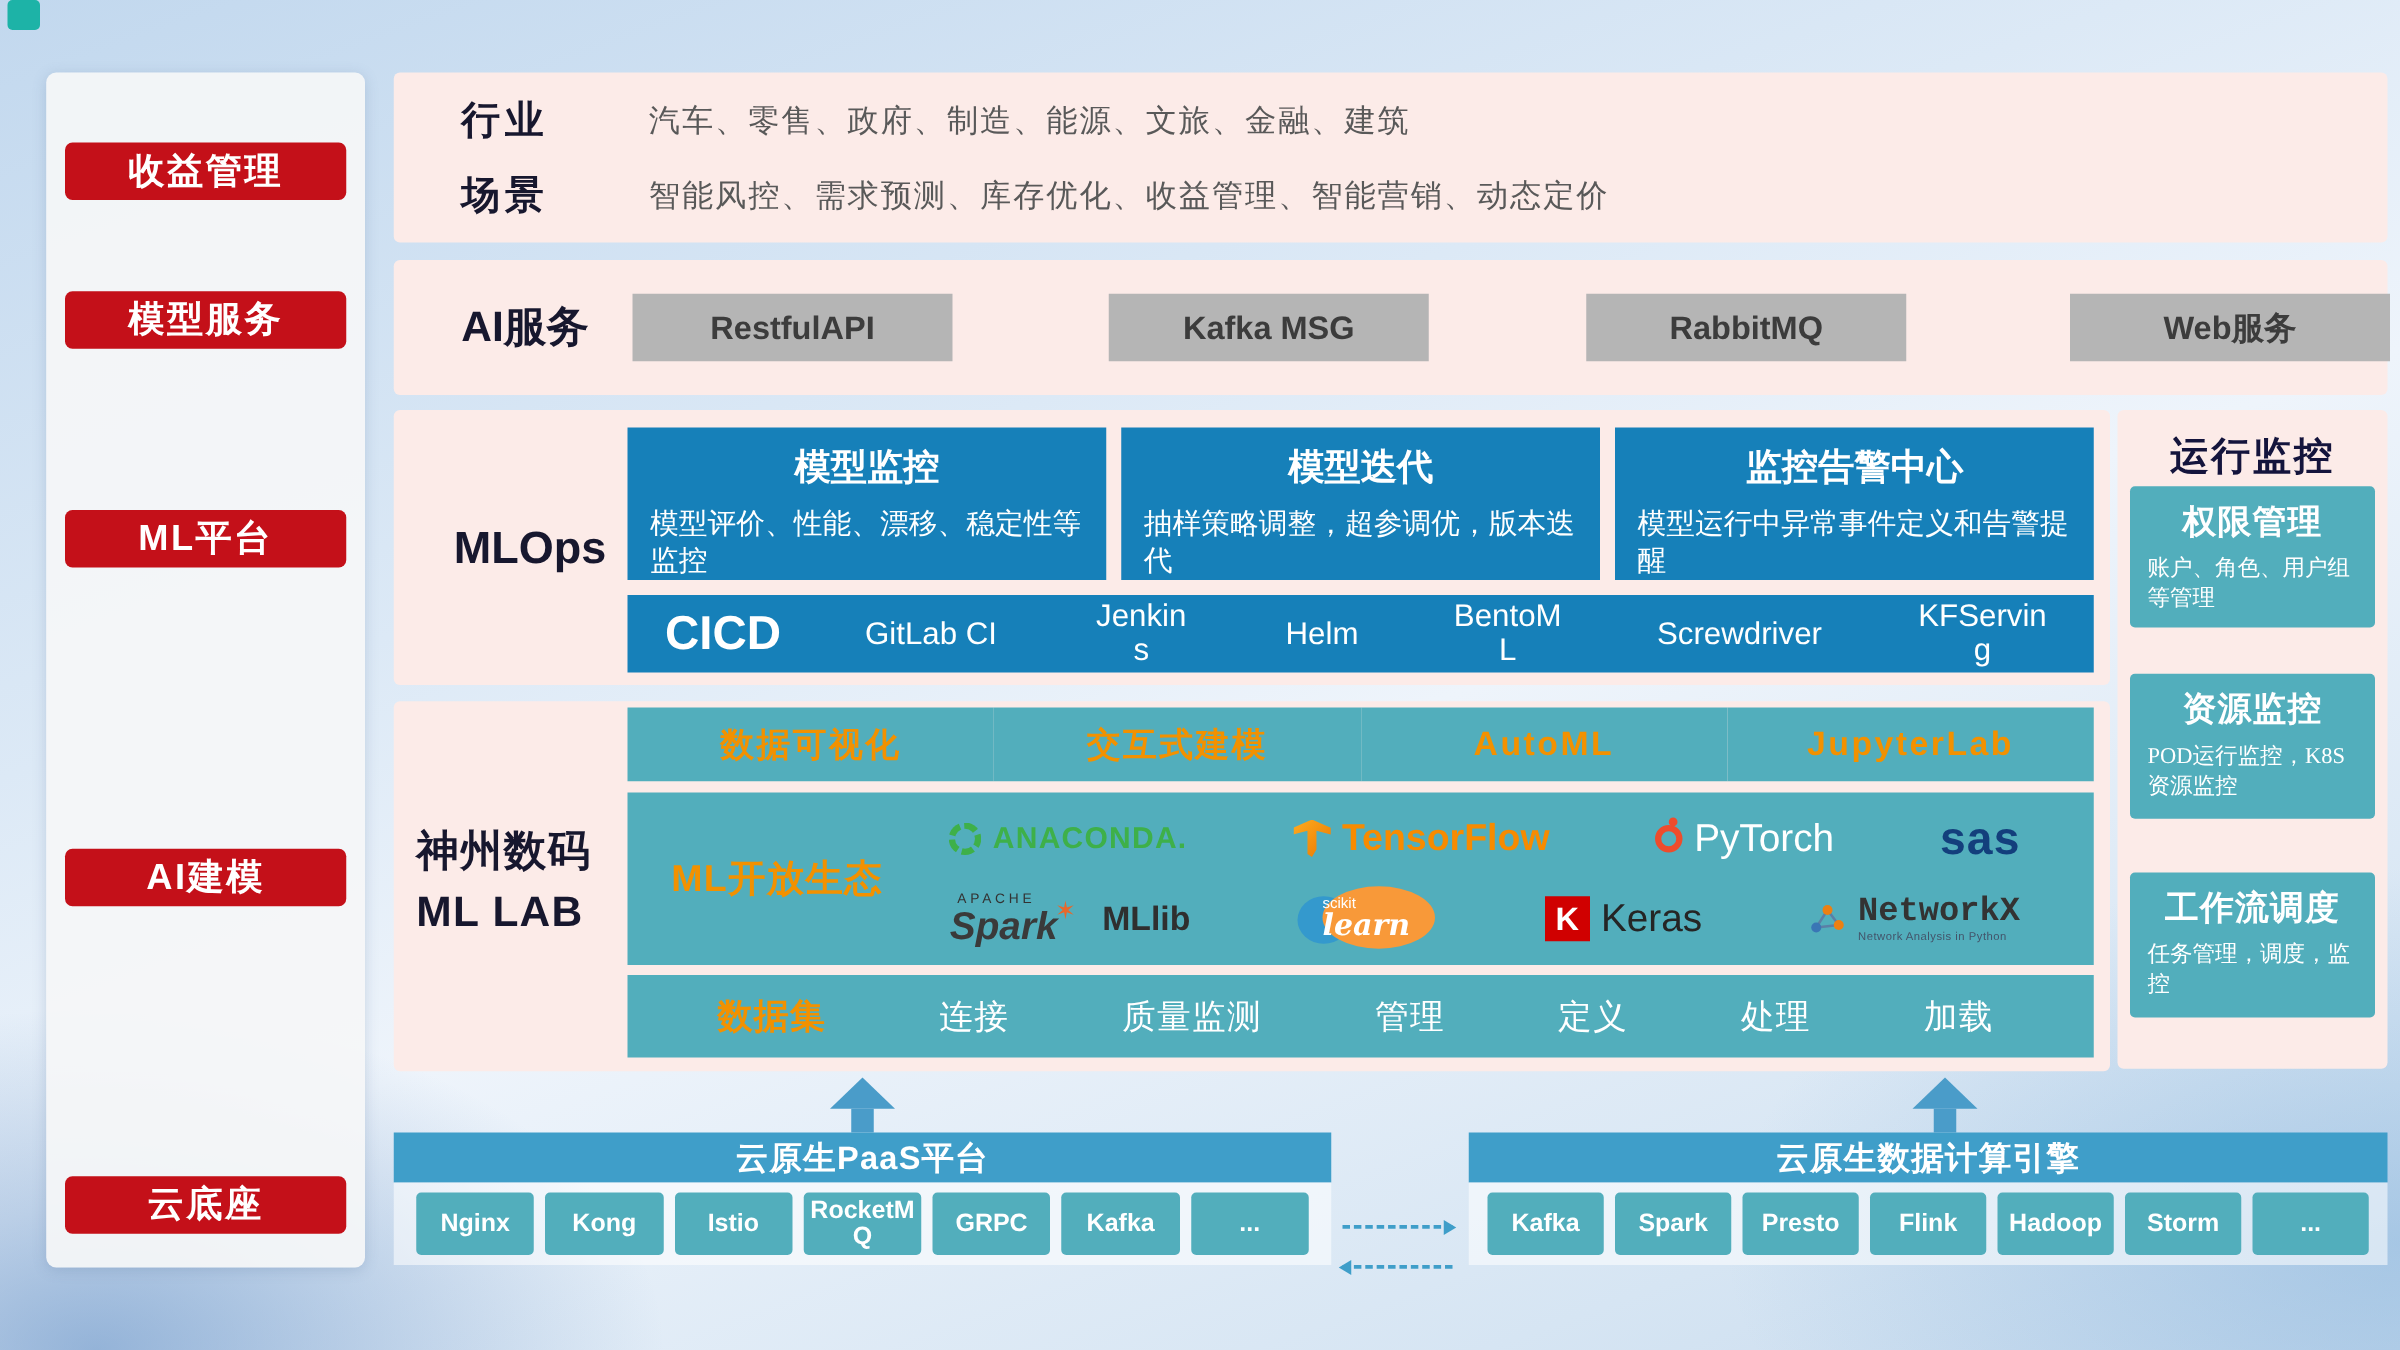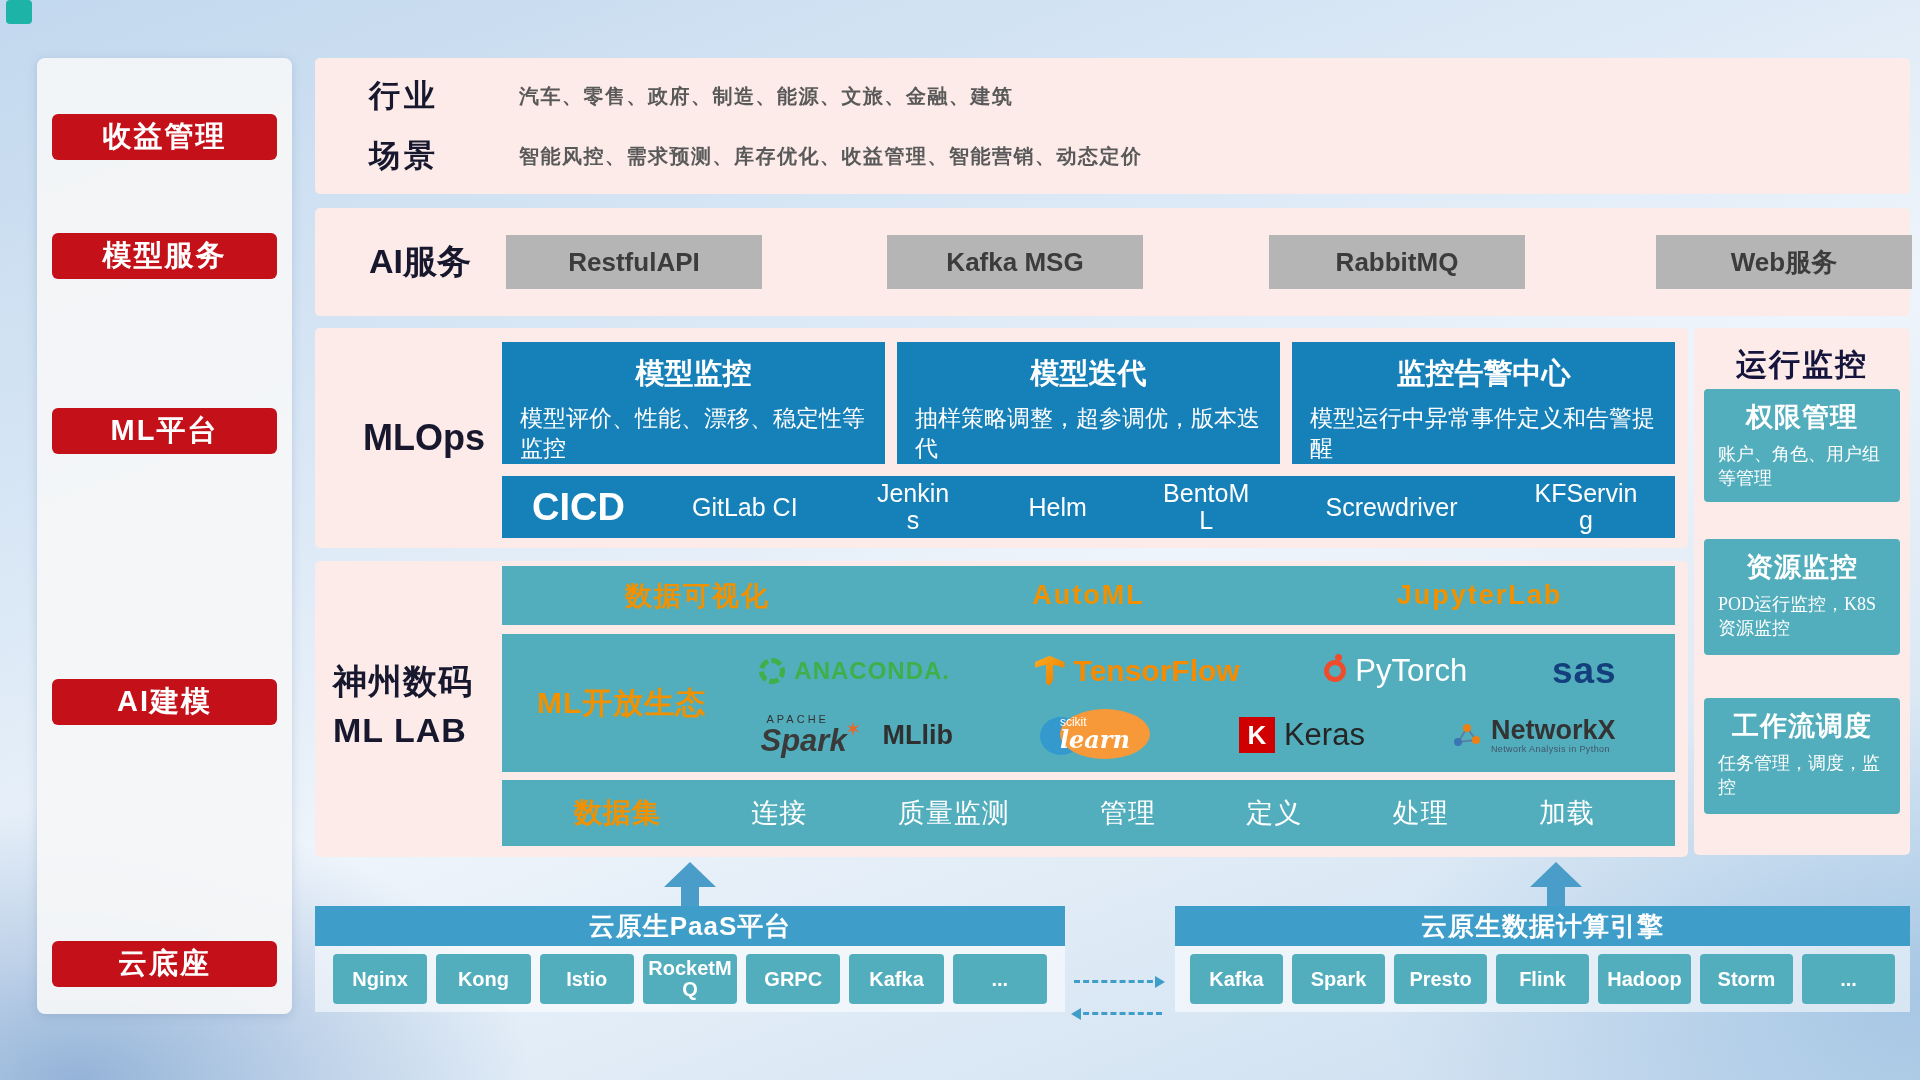--- a/index.html
+++ b/index.html
@@ -22,21 +22,21 @@
     display:flex; align-items:center; justify-content:center; }
 
   
   .panel { position:absolute; background:var(--panel-bg,#fcebe8); border-radius:5px; }
   .panel-label { position:absolute; font-weight:bold; color:#17172e; }
   .v-center { top:50%; transform:translateY(-50%); }
 
   
   .ind-row { position:absolute; left:54px; right:20px; height:44px; display:flex; align-items:center; }
   .ind-label { width:150px; font-size:31px; font-weight:bold; color:#17172e; letter-spacing:4px; }
-  .ind-text { font-size:20px; color:#595959; letter-spacing:1.5px;font-weight:bold; }
+  .ind-text { font-size:25px; color:#595959; letter-spacing:1.5px; }
 
   
   .gray-btn { position:absolute; top:27px; width:256px; height:54px; background:var(--gray-button,#b5b5b5);
     color:#3c3c3c; font-weight:bold; font-size:26px; display:flex; align-items:center; justify-content:center; }
 
   
   .mlops-cards { position:absolute; display:flex; gap:12px; }
   .blue-card { flex:1; background:var(--blue-card,#1680b9); color:#fff; padding:12px 18px 8px; }
   .bc-title { text-align:center; font-size:29px; font-weight:bold; margin-bottom:9px; }
   .bc-desc { font-size:23px; line-height:1.32; }
@@ -82,21 +82,21 @@
   .mllib-text { font-size:27px; font-weight:bold; color:#2f2f2f; margin-left:10px; }
   .skl { position:relative; width:112px; height:52px; }
   .skl-blue { position:absolute; left:0; top:8px; width:42px; height:38px; border-radius:50%; background:#3499cd; }
   .skl-orange { position:absolute; left:20px; top:0; width:90px; height:50px; border-radius:50%; background:#f89939;
     display:flex; flex-direction:column; justify-content:center; line-height:1; }
   .skl-top { font-size:12px; color:#fff; }
   .skl-text { font-size:24px; color:#fff; font-style:italic; font-weight:bold; font-family:"DejaVu Serif",serif; }
   .keras-box { width:36px; height:36px; background:#d00000; color:#fff; display:flex; align-items:center; justify-content:center; font-size:26px; font-weight:bold; }
   .keras-text { font-size:31px; color:#252525; font-weight:500; }
   .nx-textwrap { display:flex; flex-direction:column; line-height:1.05; }
-  .nx-text { font-size:27px; font-weight:bold; color:#333; }
+  .nx-text { font-size:27px; font-weight:bold; color:#333;font-family:Liberation Mono, monospace; }
   .nx-sub { font-size:9px; color:#43546a; letter-spacing:0.4px; }
 
   .dataset-row { position:absolute; background:var(--teal,#52aebc); display:flex; align-items:center;
     justify-content:space-between; padding:0 80px 0 72px; color:#fff; font-size:27px; letter-spacing:1px; }
   .ds-label { color:var(--orange,#f29100); font-weight:bold; font-size:28px; }
 
   
   .bar-header { position:absolute; height:40px; background:var(--teal-header,#3f9ec9); color:#fff; font-weight:bold;
     font-size:26px; display:flex; align-items:center; justify-content:center; letter-spacing:1px; }
   .chip-strip { position:absolute; height:66px; background:rgba(255,255,255,0.55); display:flex; align-items:center; gap:9px; padding:0 18px; }
@@ -191,20 +191,21 @@
     </div>
   </section>
 
   <section class="panel" style="left:315px;top:561px;width:1373px;height:296px">
     <div class="mllab-label" style="left:18px;top:96px;width:165px">
       <div>神州数码</div>
       <div>ML LAB</div>
     </div>
     <div class="tool-row" style="left:187px;top:5px;width:1173px;height:59px">
       <div class="tool-btn">数据可视化</div>
+      <div class="tool-btn">交互式建模</div>
       <div class="tool-btn">AutoML</div>
       <div class="tool-btn">JupyterLab</div>
     </div>
 
     <div class="eco-box" style="left:187px;top:73px;width:1173px;height:138px">
       <div class="eco-label">ML开放生态</div>
       <div class="eco-logos">
         <div class="logo-row">
           <div class="logo">
             <span class="ana-icon"></span>

